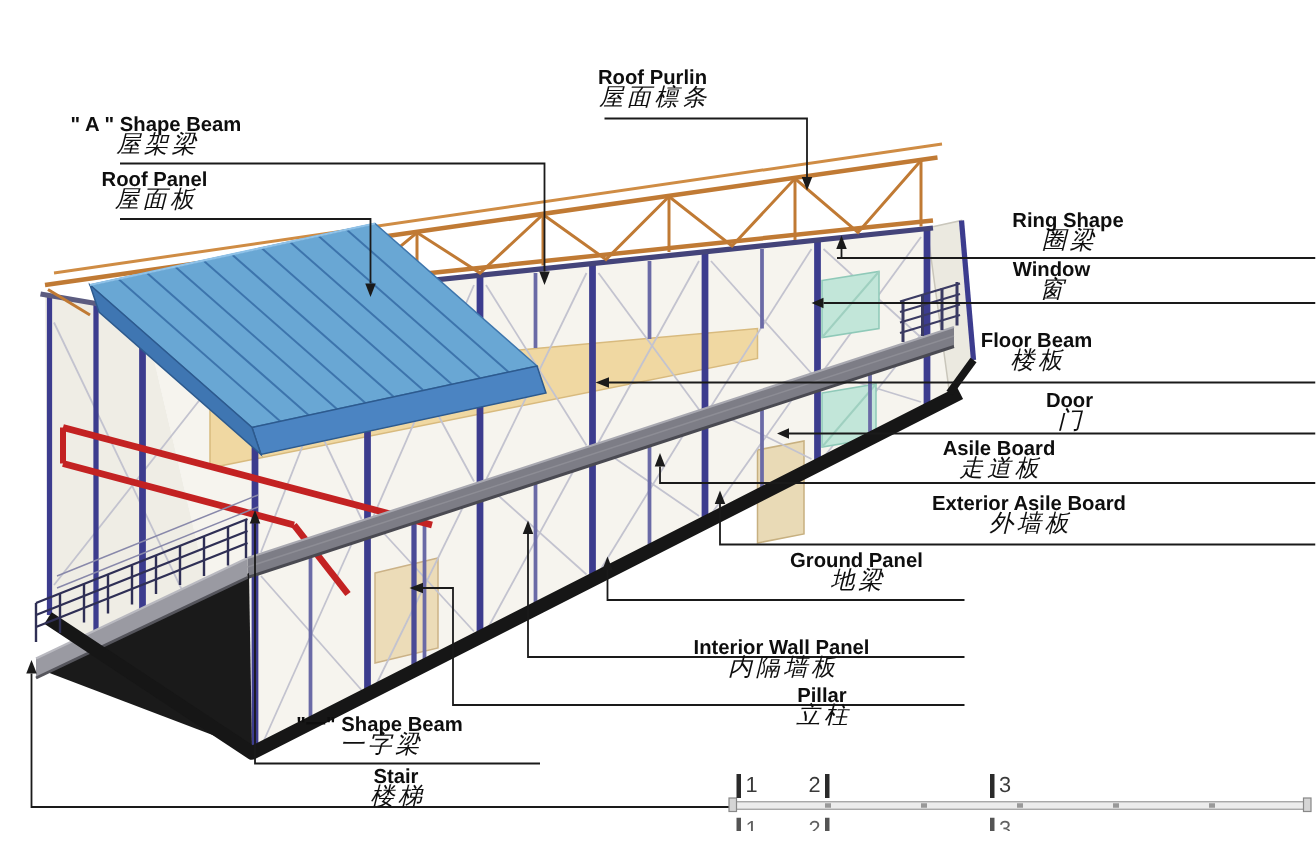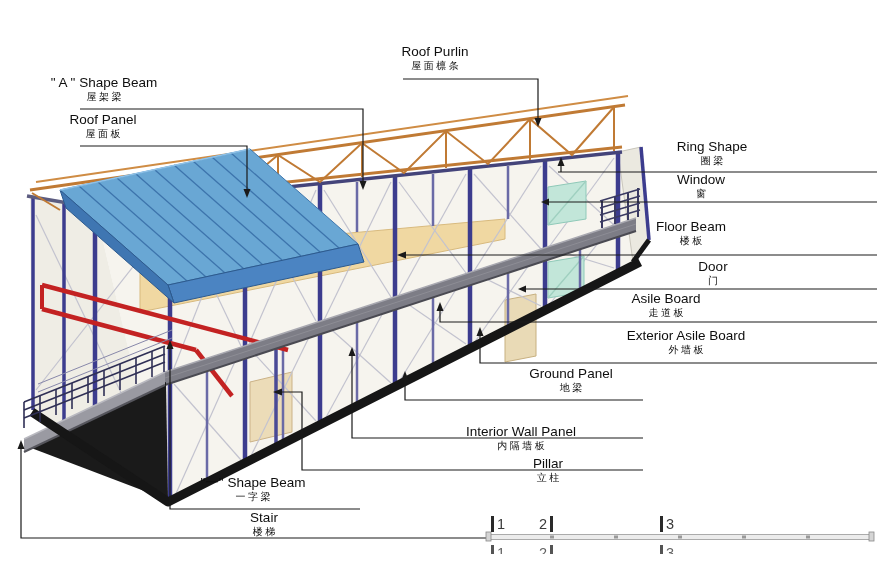--- a/index.html
+++ b/index.html
@@ -1,22 +1,22 @@
 <!DOCTYPE html>
 <html><head>
 <meta charset="utf-8">
 <style>
   html,body{margin:0;padding:0;background:#ffffff;}
   body{width:877px;height:568px;position:relative;overflow:hidden;
        font-family:"Liberation Sans", sans-serif;}
   #scene{position:absolute;left:0;top:0;}
   .lbl{position:absolute;transform:translateX(-50%);text-align:center;
        white-space:nowrap;color:#0e0e0e;z-index:5;}
-  .lbl .en{font-size:13.5px;line-height:15px;font-weight:400;}
-  .lbl .zh{font-size:10px;line-height:14px;letter-spacing:2.5px;padding-left:2.5px;}
+  .lbl .en{font-size:13.5px;line-height:15px;font-weight:700;}
+  .lbl .zh{font-size:16px;line-height:14px;letter-spacing:2.5px;padding-left:2.5px;font-style:italic;}
   .rgrp{position:absolute;display:flex;align-items:flex-start;z-index:6;}
   .rtick{width:3px;height:16px;background:#2a2a2a;display:inline-block;}
   .rnum{font-size:14.5px;line-height:16px;color:#3a3a3a;padding:0 3px;}
   #ruler-clip{position:absolute;left:0;top:545px;width:877px;height:9px;
               overflow:hidden;z-index:6;opacity:.8;}
   #ruler-clip .rgrp{top:0;}
 </style>
 </head>
 <body>
 

